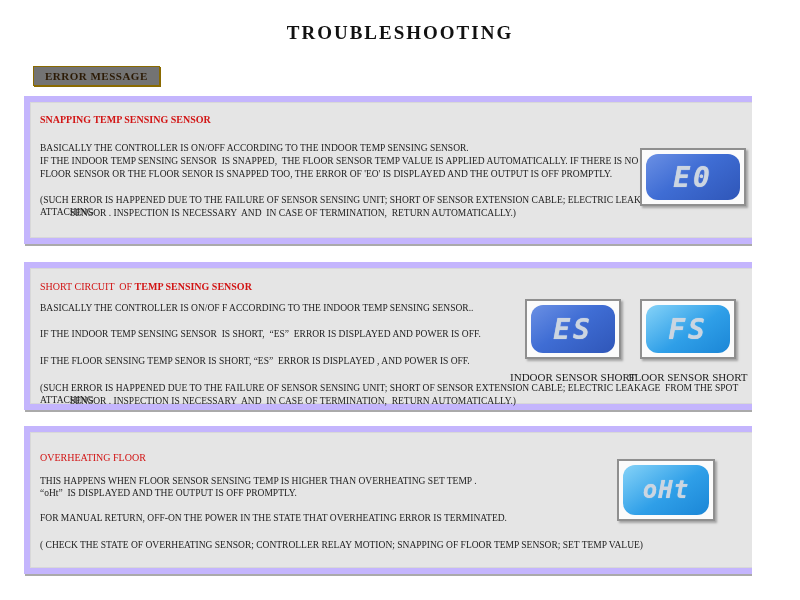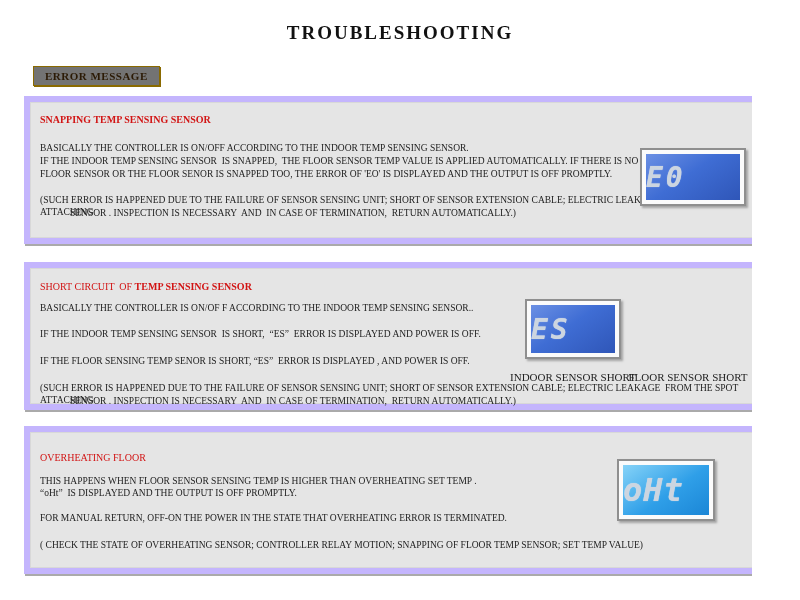--- a/index.html
+++ b/index.html
@@ -23,27 +23,27 @@
              white-space:pre-wrap;}
   .sec-title .t-normal{font-weight:normal;color:#d21414;}
   .sec-title.regular{font-weight:normal;}
 
   .line{position:absolute;left:10px;right:8px;font-size:9.5px;line-height:12px;color:#222;
         white-space:pre-wrap;}
   .indent{left:40px;}
 
   .led{position:absolute;background:#fbfbfb;border:2px solid #8f8f8f;padding:4px;
        box-sizing:border-box;box-shadow:2px 2px 2px rgba(110,110,110,0.55);}
-  .screen{width:100%;height:100%;display:flex;align-items:center;}
+  .screen{width:100%;height:100%;display:flex;align-items:center;justify-content:center;border-radius:12px;}
   .screen.blue{background:linear-gradient(145deg,#6b90e4 0%,#3f6dd4 45%,#2f56b8 100%);}
   .screen.light{background:linear-gradient(145deg,#86d3f8 0%,#2f9fe8 55%,#1b86d6 100%);}
   .led-code{font-family:"DejaVu Sans Mono", monospace;font-weight:bold;font-style:italic;
             font-size:28px;color:#ccd5e0;letter-spacing:3px;
             text-shadow:0 0 1px rgba(255,255,255,0.6);}
-  .led-code.small{font-size:32px;letter-spacing:1px;}
+  .led-code.small{font-size:24px;letter-spacing:1px;}
 
   .led-label{position:absolute;font-size:11px;color:#222;text-align:center;white-space:nowrap;}
 
   
   #led-e0{left:610px;top:46px;width:106px;height:58px;}
   #led-es{left:495px;top:31px;width:96px;height:60px;}
   #led-fs{left:610px;top:31px;width:96px;height:60px;}
   #led-oht{left:587px;top:27px;width:98px;height:62px;}
   #lbl-indoor{left:468px;top:103px;width:150px;}
   #lbl-floor{left:583px;top:103px;width:150px;}
@@ -86,20 +86,25 @@
     <div class="line" id="s2-l0">BASICALLY THE CONTROLLER IS ON/OF F ACCORDING TO THE INDOOR TEMP SENSING SENSOR..</div>
     <div class="line" id="s2-l1">IF THE INDOOR TEMP SENSING SENSOR  IS SHORT,  “ES”  ERROR IS DISPLAYED AND POWER IS OFF.</div>
     <div class="line" id="s2-l2">IF THE FLOOR SENSING TEMP SENOR IS SHORT, “ES”  ERROR IS DISPLAYED , AND POWER IS OFF.</div>
     <div class="line" id="s2-l3">(SUCH ERROR IS HAPPENED DUE TO THE FAILURE OF SENSOR SENSING UNIT; SHORT OF SENSOR EXTENSION CABLE; ELECTRIC LEAKAGE  FROM THE SPOT ATTACHING</div>
     <div class="line indent" id="s2-l4">SENSOR . INSPECTION IS NECESSARY  AND  IN CASE OF TERMINATION,  RETURN AUTOMATICALLY.)</div>
     <div class="led" id="led-es">
       <div class="screen blue">
         <span class="led-code">ES</span>
       </div>
     </div>
+    <div class="led" id="led-fs">
+      <div class="screen light">
+        <span class="led-code">FS</span>
+      </div>
+    </div>
     <div class="led-label" id="lbl-indoor">INDOOR SENSOR SHORT</div>
     <div class="led-label" id="lbl-floor">FLOOR SENSOR SHORT</div>
   </div>
 
   <div class="sec" id="sec3">
     <div class="sec-title regular" id="s3-title">OVERHEATING FLOOR</div>
     <div class="line" id="s3-l0">THIS HAPPENS WHEN FLOOR SENSOR SENSING TEMP IS HIGHER THAN OVERHEATING SET TEMP .</div>
     <div class="line" id="s3-l1">“oHt”  IS DISPLAYED AND THE OUTPUT IS OFF PROMPTLY.</div>
     <div class="line" id="s3-l2">FOR MANUAL RETURN, OFF-ON THE POWER IN THE STATE THAT OVERHEATING ERROR IS TERMINATED.</div>
     <div class="line" id="s3-l3">( CHECK THE STATE OF OVERHEATING SENSOR; CONTROLLER RELAY MOTION; SNAPPING OF FLOOR TEMP SENSOR; SET TEMP VALUE)</div>

